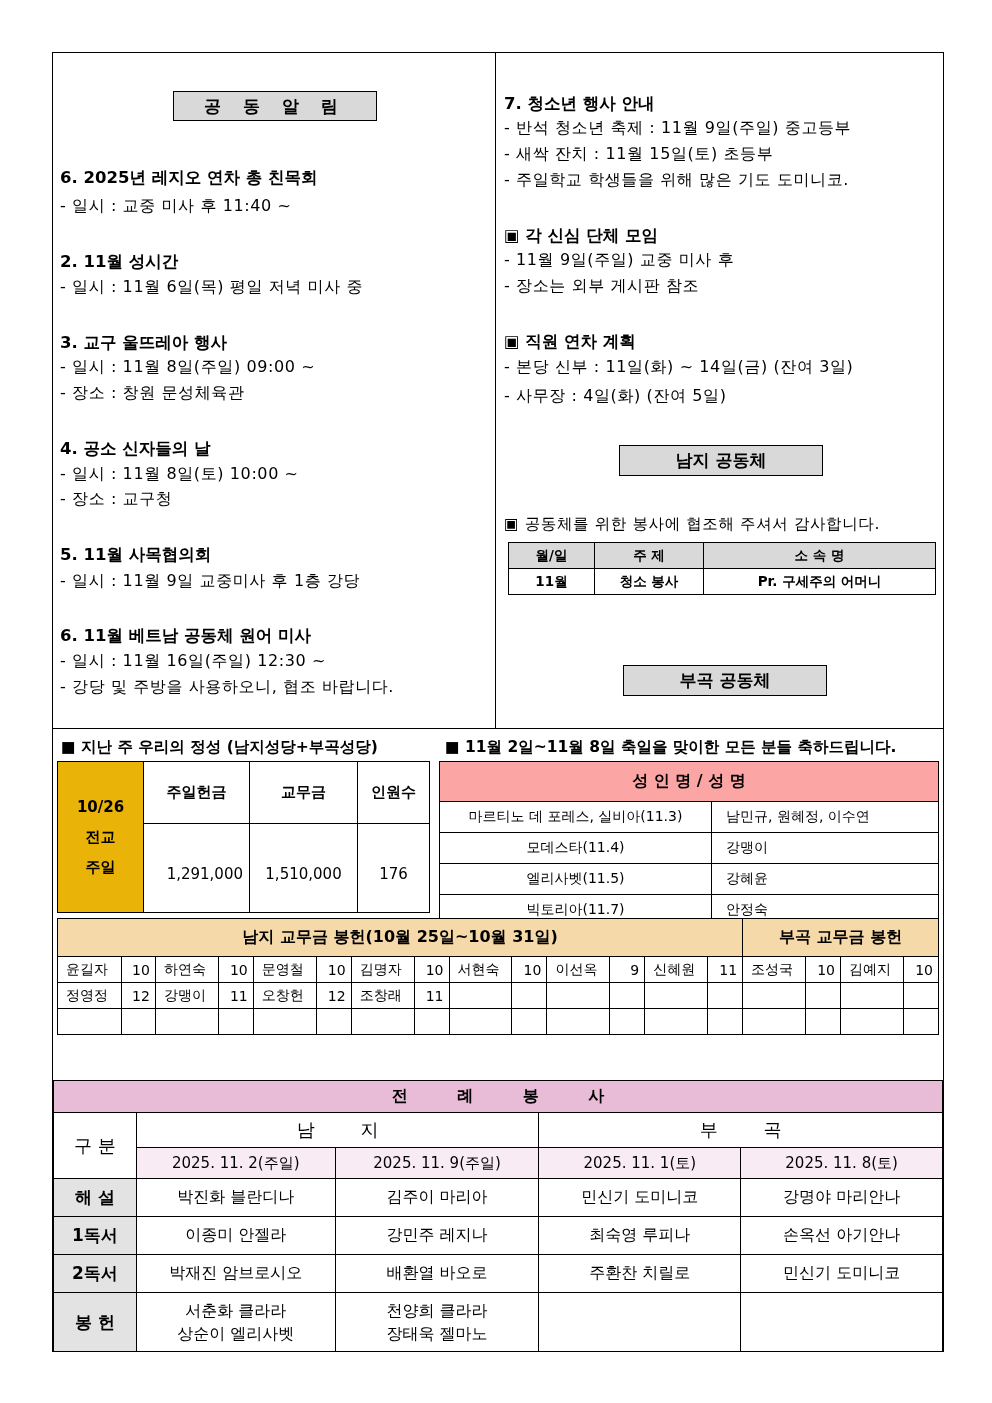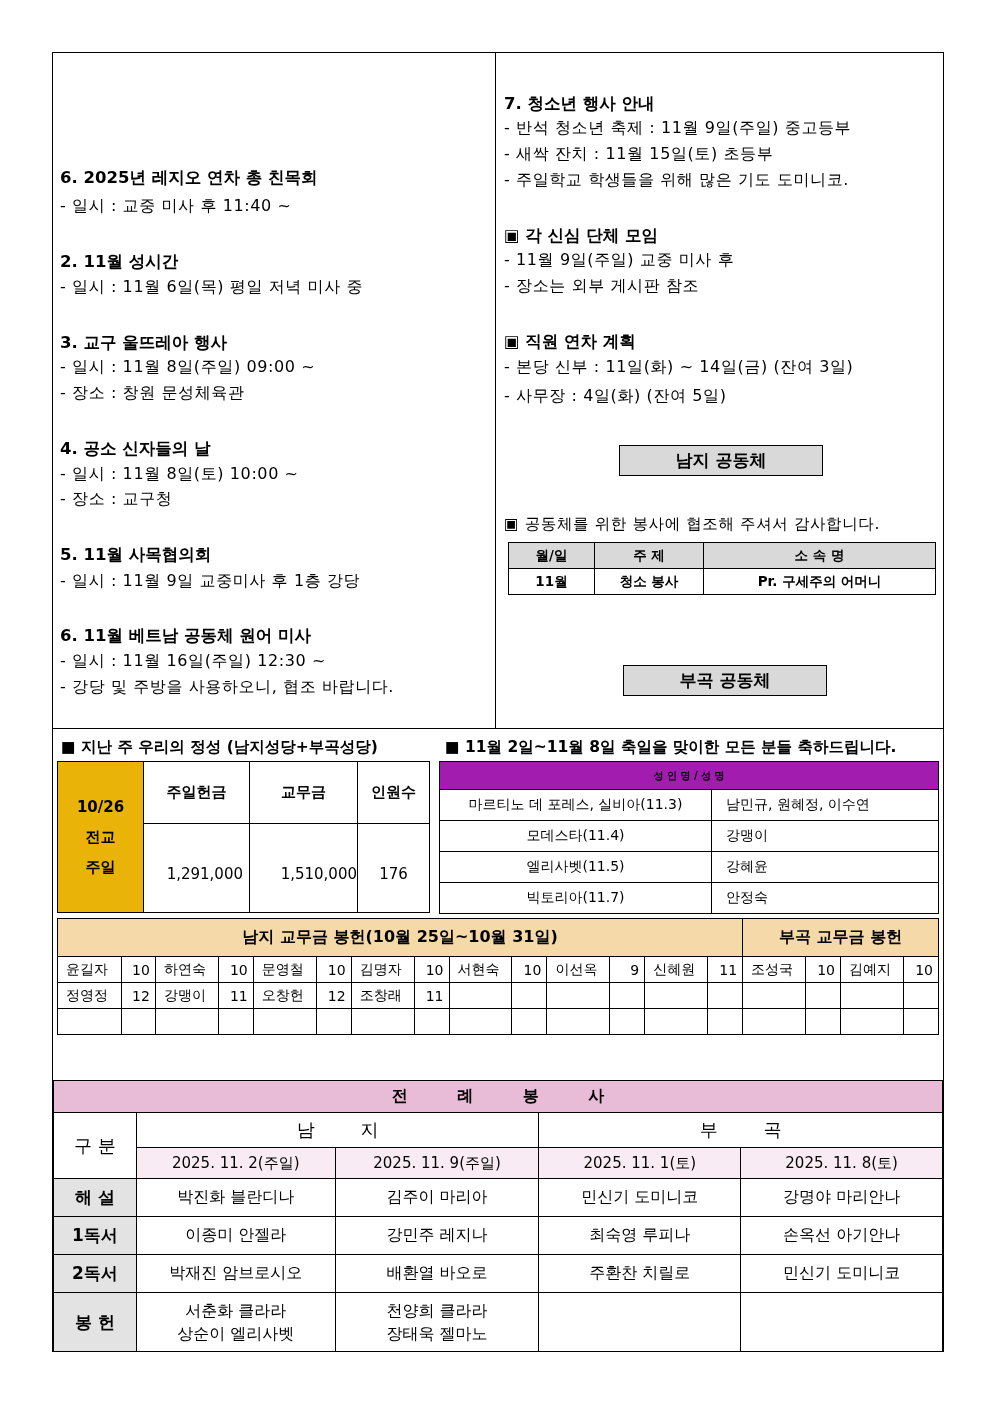--- a/index.html
+++ b/index.html
@@ -22,21 +22,21 @@
 
   
   .sec2 { position: absolute; left: 0; top: 676px; width: 890px; height: 340px; }
   .sec-head { position: absolute; font-weight: bold; font-size: 15.5px; white-space: nowrap; }
   table { border-collapse: collapse; }
   .off-table { position: absolute; left: 4px; top: 32px; width: 373px; height: 152px; font-size: 15px; }
   .off-table td { border: 1px solid #000; text-align: center; }
   .off-table .gray { background: #eab308; font-weight: bold; }
   .bday-table { position: absolute; left: 386px; top: 32px; width: 500px; font-size: 14px; }
   .bday-table td { border: 1px solid #000; height: 31px; }
-  .bday-table .hd { background: #a21caf; font-weight: bold; text-align: center; height: 28px; font-size: 10px; }
+  .bday-table .hd { background: #fca5a5; font-weight: bold; text-align: center; height: 40px; font-size: 16px; }
 
   .don-table { position: absolute; left: 4px; top: 189px; width: 882px; font-size: 14px; }
   .don-table td { border: 1px solid #000; height: 26px; }
   .don-table .hd { background: #f5d9a8; font-weight: bold; text-align: center; height: 38px; font-size: 16px; }
   .don-table .nm { padding-left: 8px; }
   .don-table .nu { text-align: right; padding-right: 5px; }
 
   
   .lit { position: absolute; left: 0; top: 1027px; width: 890px; }
   .lit-table { width: 890px; font-size: 16px; }
@@ -47,20 +47,21 @@
   .lit-table .row { height: 38px; }
 </style>
 </head>
 <body>
 
 <div class="page">
 
   <div class="top">
 
     <div class="colL">
+      <div class="title-box" style="left:120px;top:38px;width:204px;height:30px;letter-spacing:8px;">공 동 알 림</div>
 
       <div class="h" style="left:7px;top:114px;">6. 2025년 레지오 연차 총 친목회</div>
       <div class="l" style="left:7px;top:143px;">- 일시 : 교중 미사 후 11:40 ~</div>
 
       <div class="h" style="left:7px;top:198px;">2. 11월 성시간</div>
       <div class="l" style="left:7px;top:224px;">- 일시 : 11월 6일(목) 평일 저녁 미사 중</div>
 
       <div class="h" style="left:7px;top:279px;">3. 교구 울뜨레아 행사</div>
       <div class="l" style="left:7px;top:304px;">- 일시 : 11월 8일(주일) 09:00 ~</div>
       <div class="l" style="left:7px;top:330px;">- 장소 : 창원 문성체육관</div>
@@ -125,21 +126,21 @@
           <div>10/26</div>
           <div>전교</div>
           <div>주일</div>
         </td>
         <td style="font-weight:bold;width:106px;">주일헌금</td>
         <td style="font-weight:bold;width:108px;">교무금</td>
         <td style="font-weight:bold;">인원수</td>
       </tr>
       <tr>
         <td style="padding-top:12px;text-align:right;padding-right:6px;">1,291,000</td>
-        <td style="padding-top:12px;text-align:right;">1,510,000</td>
+        <td style="padding-top:12px;">1,510,000</td>
         <td style="padding-top:12px;">176</td>
       </tr>
     </tbody>
       </table>
 
     <table class="bday-table">
       <tbody>
           <tr>
             <td class="hd" colspan="2">성 인 명 / 성 명</td>
           </tr>

